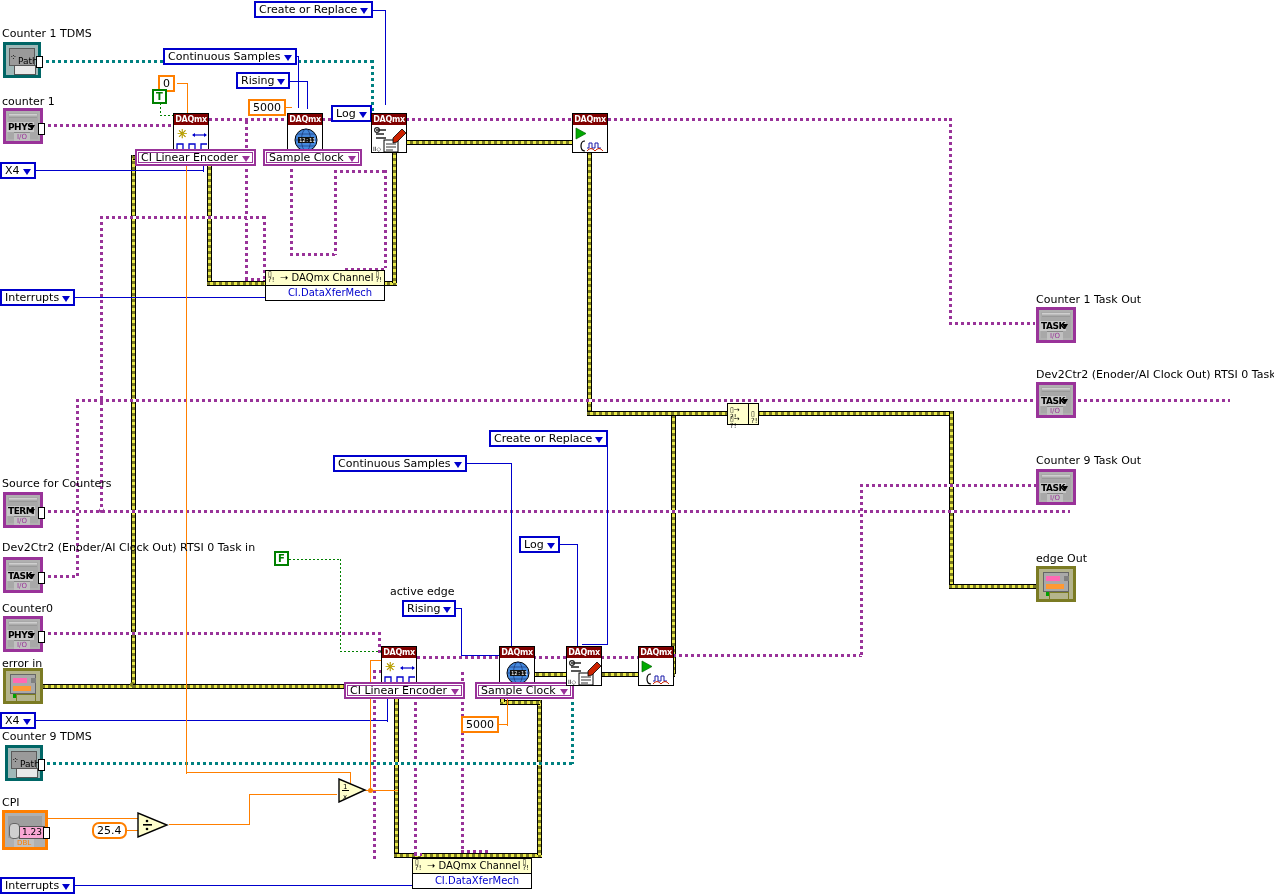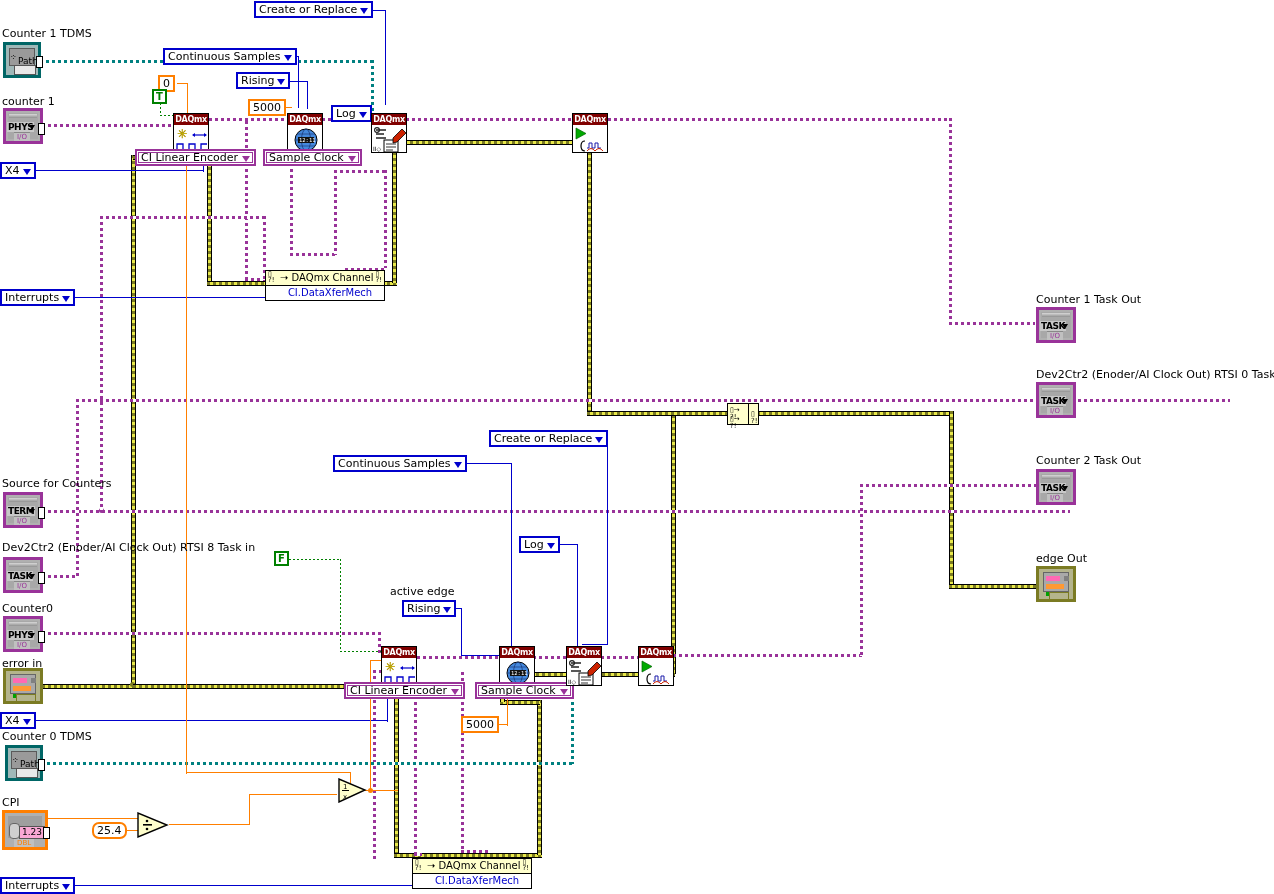--- a/index.html
+++ b/index.html
@@ -330,21 +330,21 @@
   <div class="lbl abs" style="left:2px;top:478px;text-align:center;">Source for Counters</div>
   <div class="term purple abs" style="left:3px;top:492px;">
     <div class="face"></div>
     <div class="topbar"></div>
     <div class="code">TERM</div>
     <div class="ddar"></div>
     <div class="sub">I/O</div>
     <div class="nub"></div>
   </div>
 
-  <div class="lbl abs" style="left:2px;top:542px;">Dev2Ctr2 (Enoder/AI Clock Out) RTSI 8 Task in</div>
+  <div class="lbl abs" style="left:2px;top:542px;">Dev2Ctr2 (Enoder/AI Clock Out) RTSI 0 Task in</div>
   <div class="term purple abs" style="left:3px;top:557px;">
     <div class="face"></div>
     <div class="topbar"></div>
     <div class="code">TASK</div>
     <div class="ddar"></div>
     <div class="sub">I/O</div>
     <div class="nub"></div>
   </div>
 
   <div class="lbl abs" style="left:2px;top:603px;">Counter0</div>
@@ -366,21 +366,21 @@
     <div class="p4"></div>
     <div class="p5"></div>
     <div class="foot"></div>
   </div>
 
   <div class="enum abs" style="left:0px;top:712px;">
     <span>X4</span>
     <span class="ar"></span>
   </div>
 
-  <div class="lbl abs" style="left:2px;top:731px;">Counter 0 TDMS</div>
+  <div class="lbl abs" style="left:2px;top:731px;">Counter 9 TDMS</div>
   <div class="pathterm abs" style="left:5px;top:745px;">
     <div class="face"></div>
     <div class="dots">⁘</div>
     <div class="txt">Path</div>
     <div class="foot"></div>
     <div class="nub"></div>
   </div>
 
   <div class="lbl abs" style="left:2px;top:797px;">CPI</div>
   <div class="dblterm abs" style="left:2px;top:810px;">
@@ -531,21 +531,21 @@
 
   <div class="lbl abs" style="left:1036px;top:369px;">Dev2Ctr2 (Enoder/AI Clock Out) RTSI 0 Task Out</div>
   <div class="term purple abs" style="left:1036px;top:382px;">
     <div class="face"></div>
     <div class="topbar"></div>
     <div class="code">TASK</div>
     <div class="ddar"></div>
     <div class="sub">I/O</div>
   </div>
 
-  <div class="lbl abs" style="left:1036px;top:455px;">Counter 2 Task Out</div>
+  <div class="lbl abs" style="left:1036px;top:455px;">Counter 9 Task Out</div>
   <div class="term purple abs" style="left:1036px;top:469px;">
     <div class="face"></div>
     <div class="topbar"></div>
     <div class="code">TASK</div>
     <div class="ddar"></div>
     <div class="sub">I/O</div>
   </div>
 
   <div class="lbl abs" style="left:1036px;top:553px;">edge Out</div>
   <div class="errterm abs" style="left:1036px;top:566px;">

